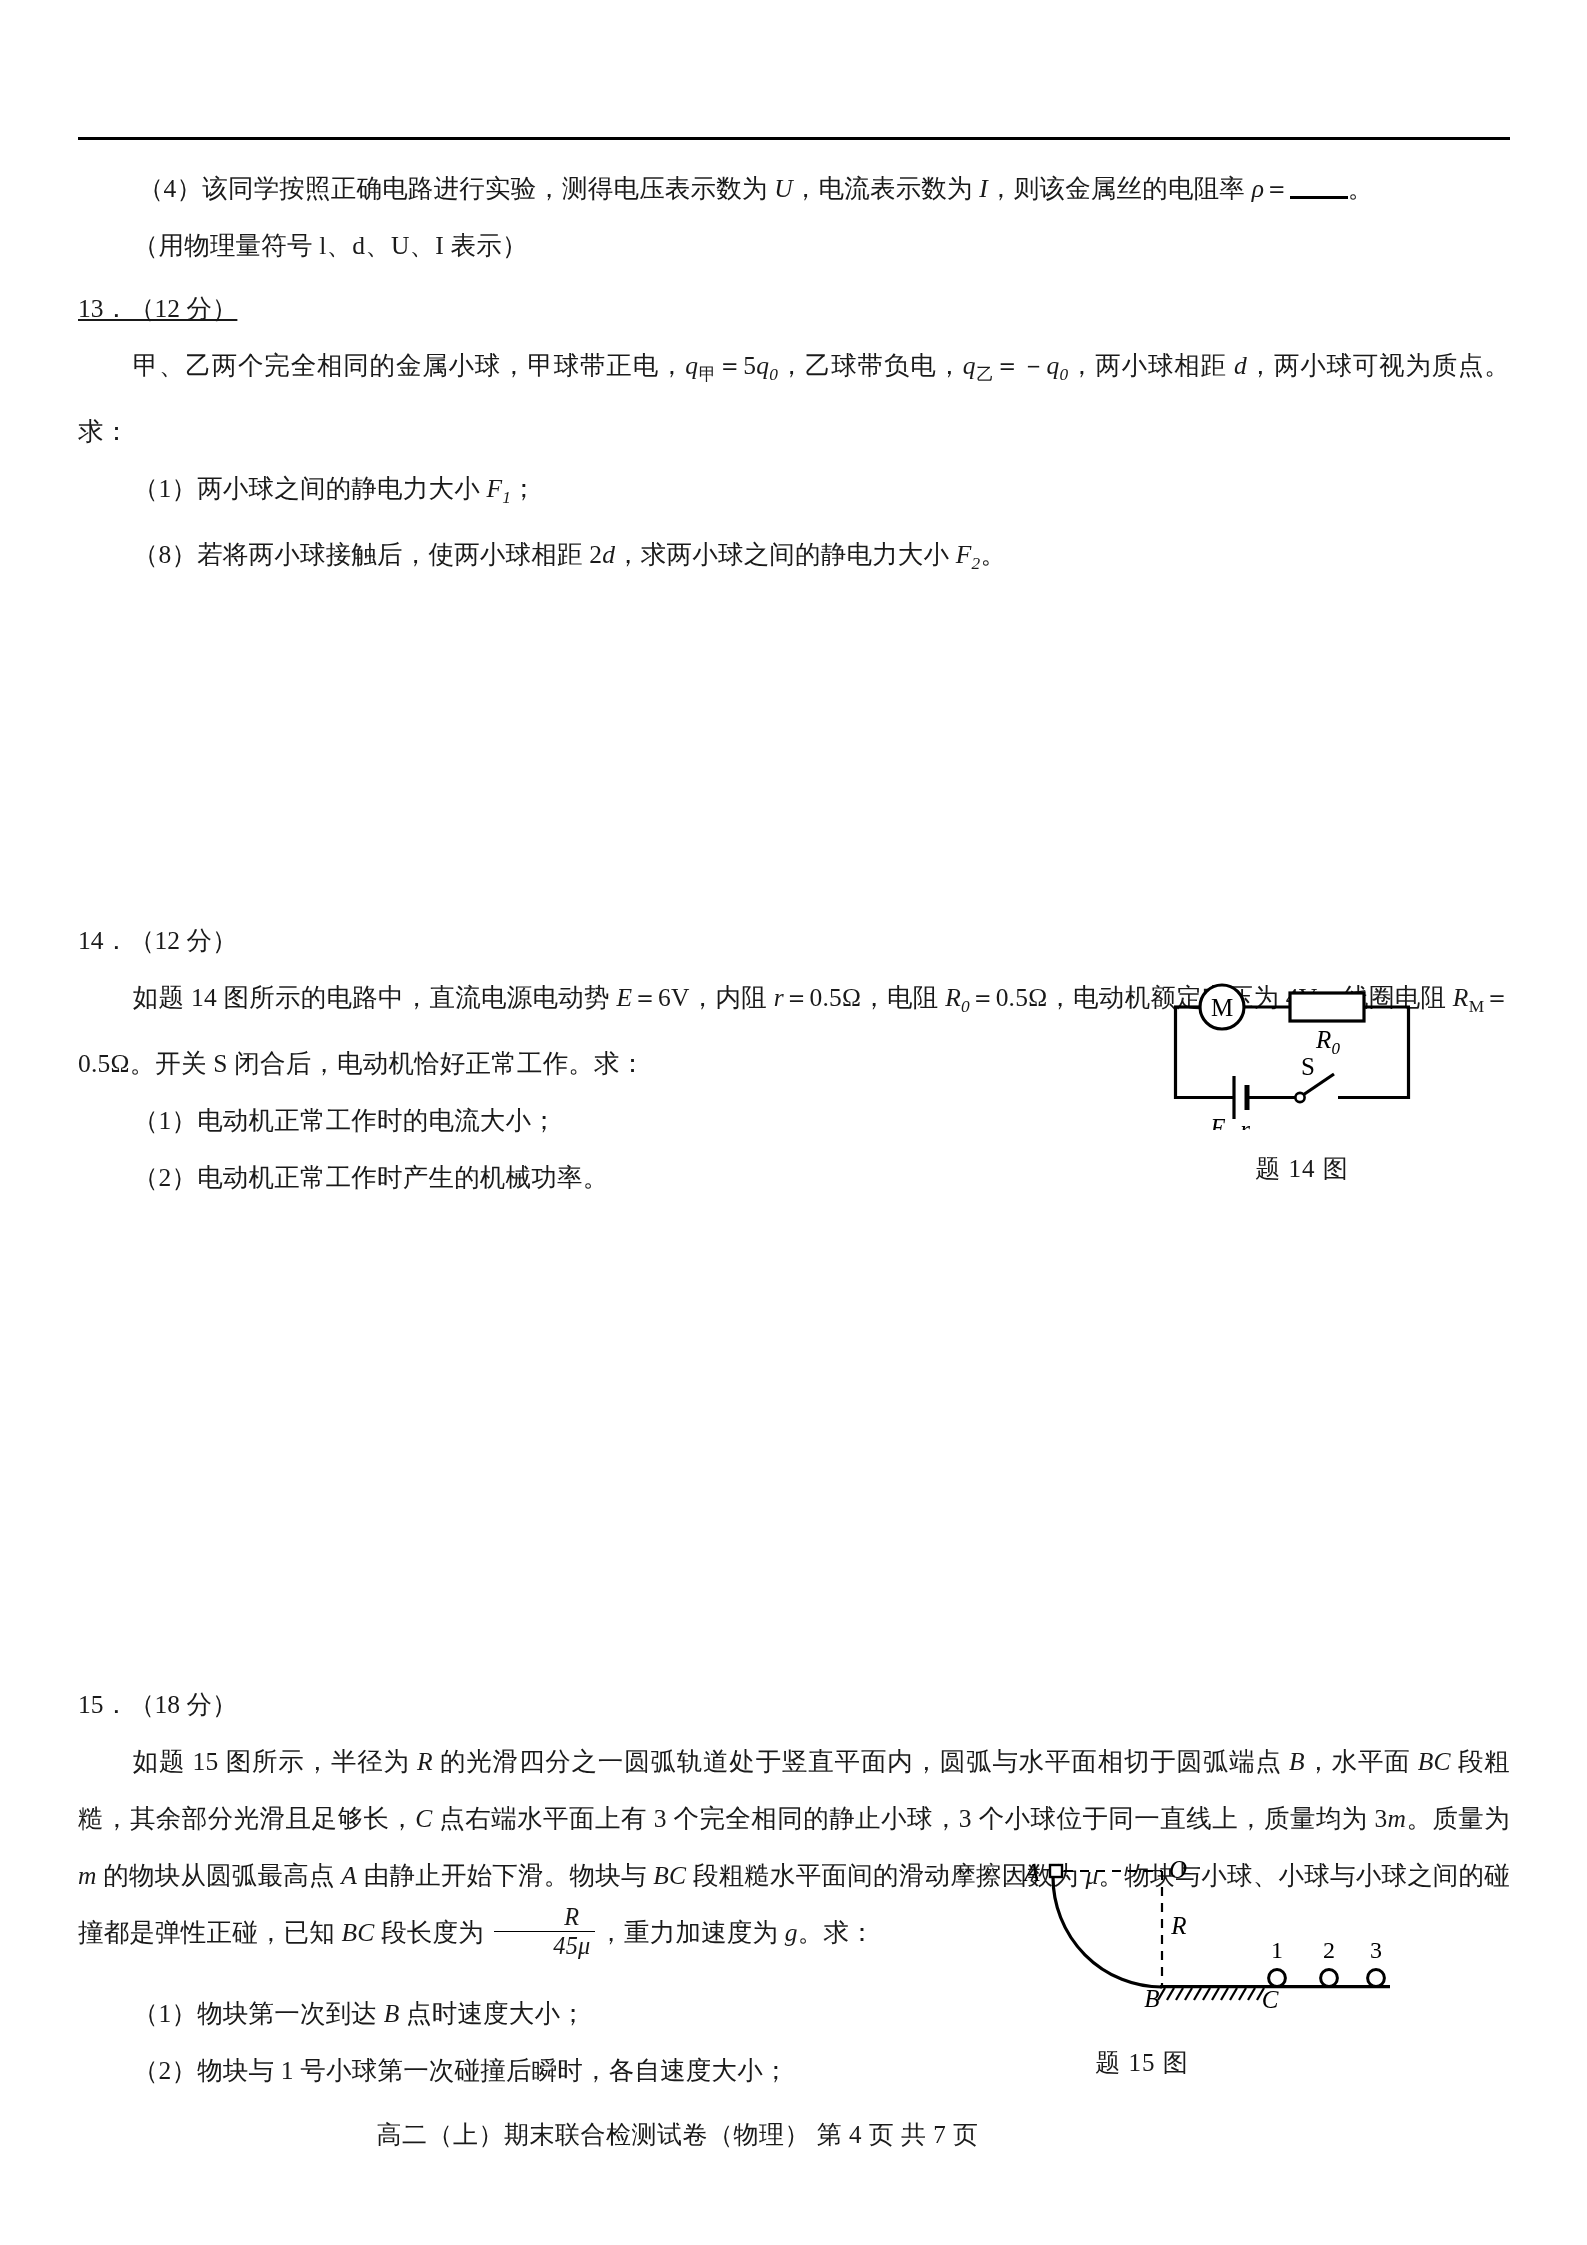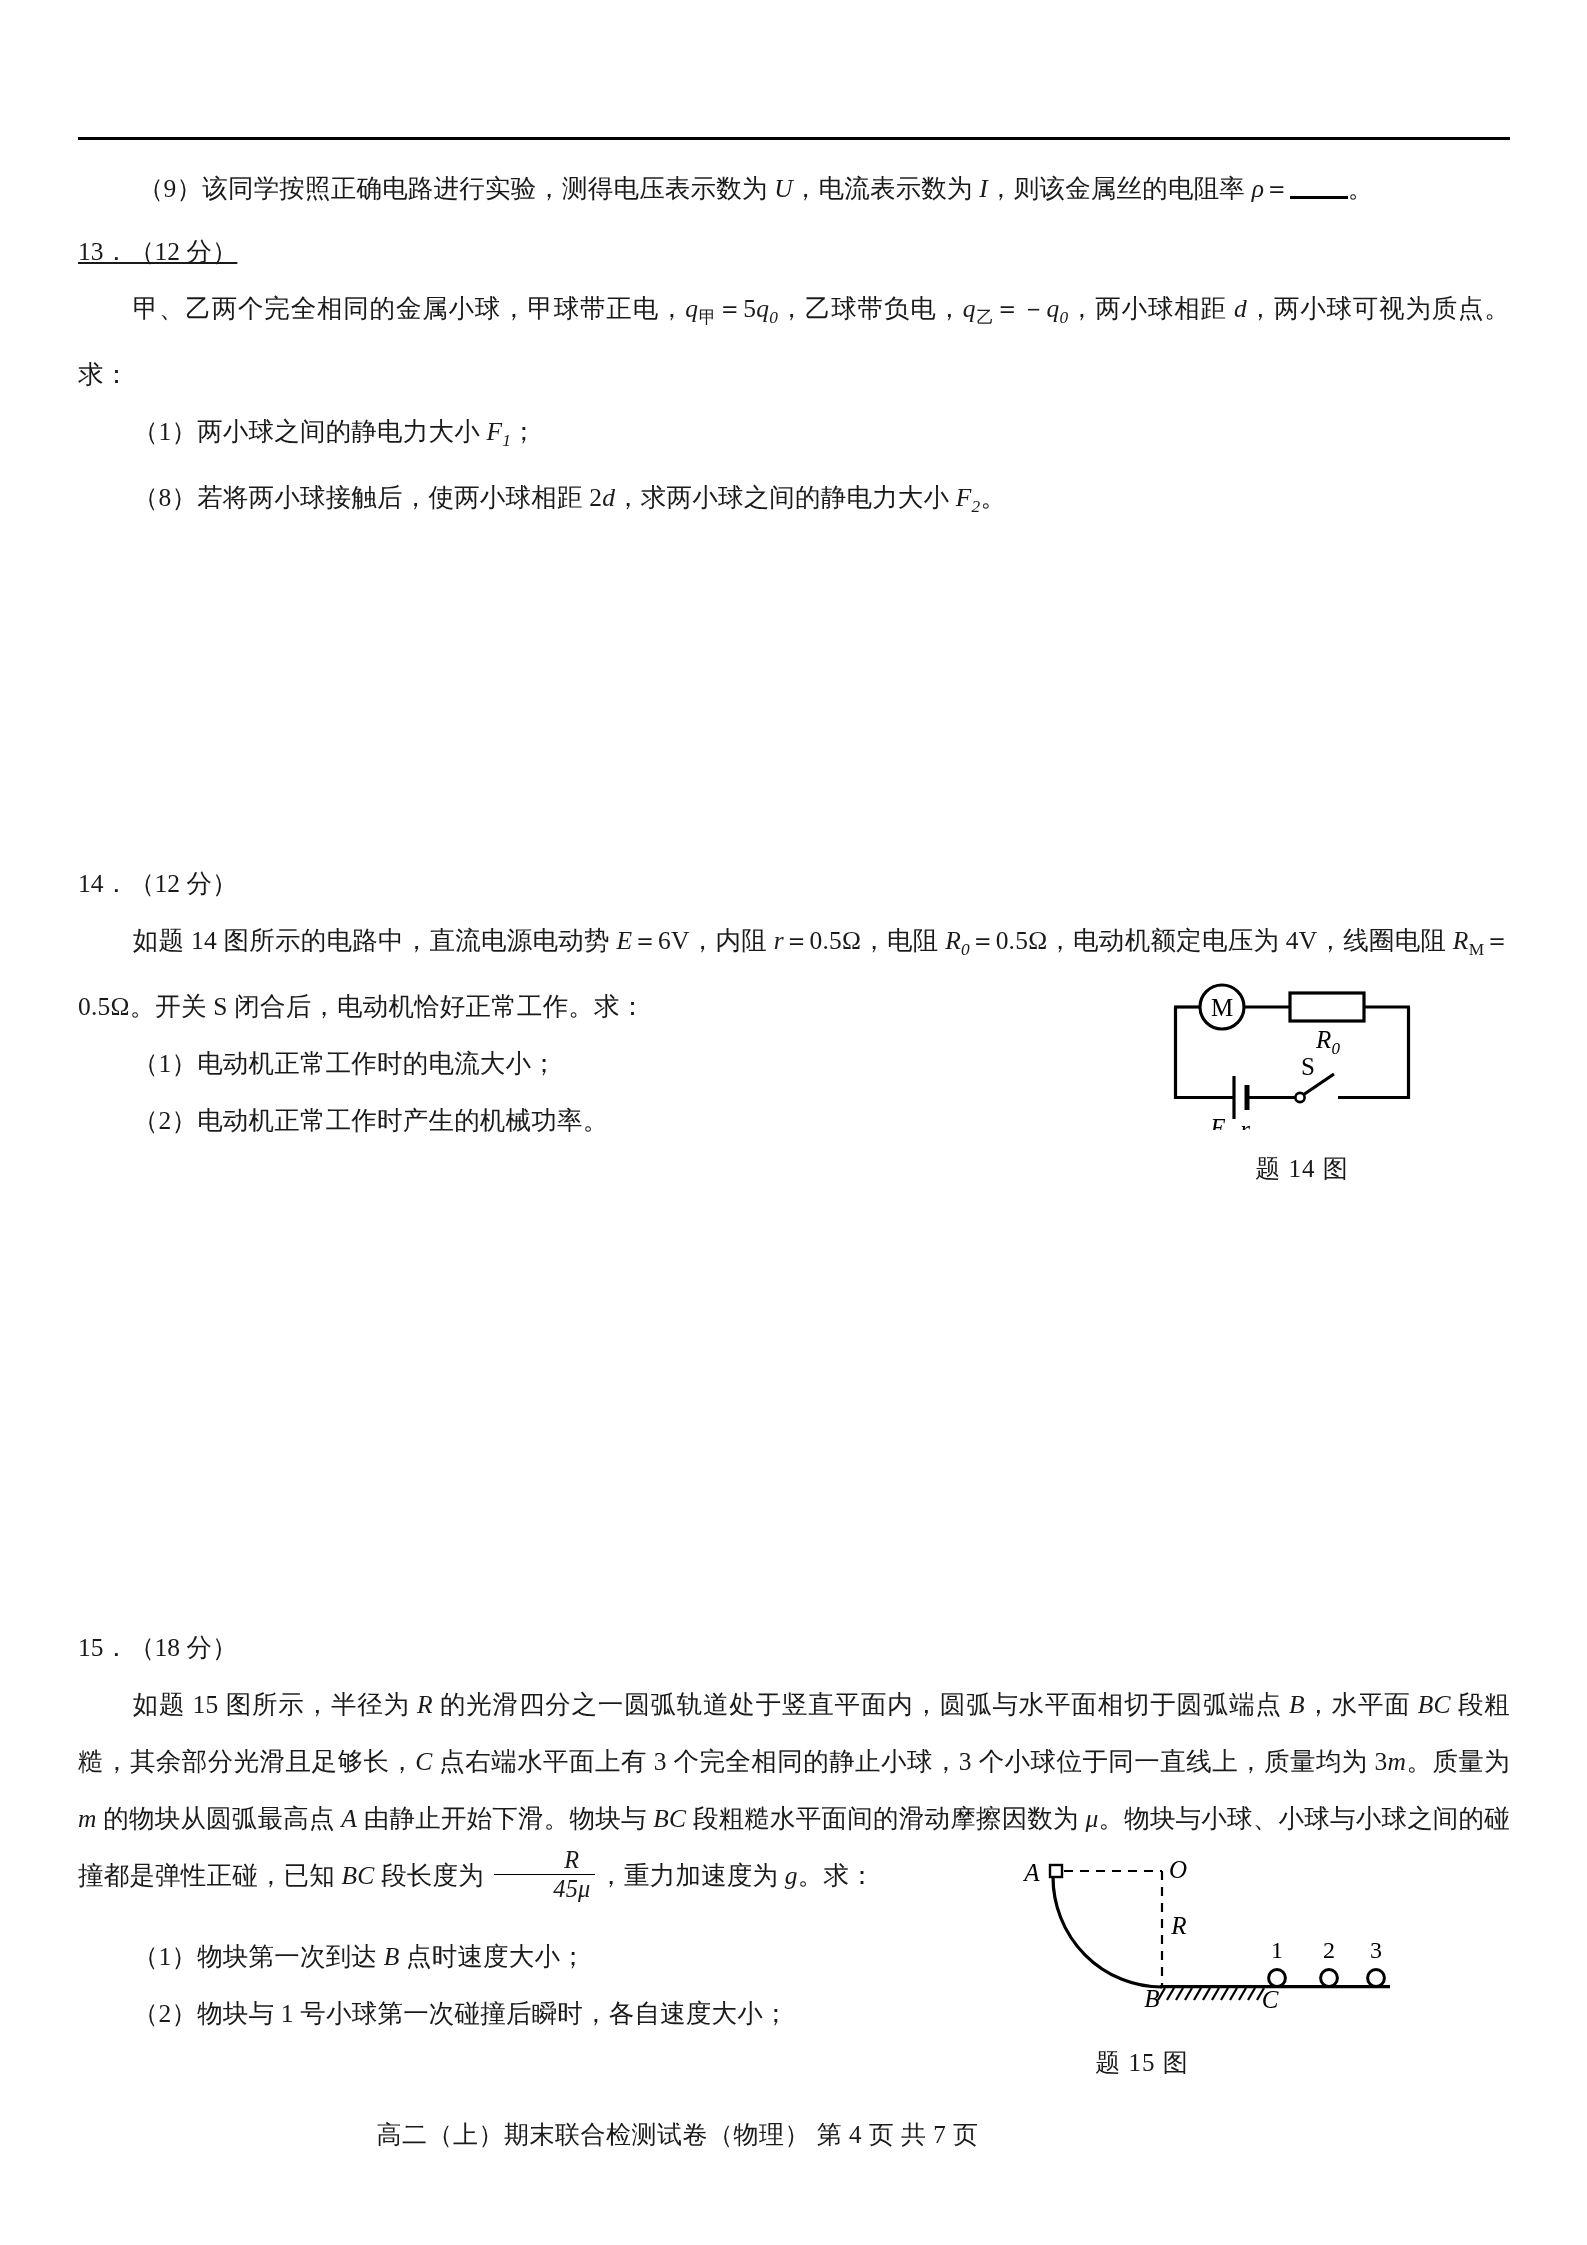--- a/index.html
+++ b/index.html
@@ -123,23 +123,26 @@
 </head>
 <body>
 
 <div id="page">
 
   <div class="top-rule"></div>
 
   <div class="content">
 
     <p class="para indent-sub" style="text-indent:0.2em;">
-      <span>（9）该同学按照正确电路进行实验，测得电压表示数为 </span><i>U</i><span>，电流表示数为 </span><i>I</i><span>，则该金属丝的电阻率 </span><i>ρ</i><span>＝</span><span class="blank-fill"></span><span>。</span>
-    </p>
-
+      <span>（4）该同学按照正确电路进行实验，测得电压表示数为 </span><i>U</i><span>，电流表示数为 </span><i>I</i><span>，则该金属丝的电阻率 </span><i>ρ</i><span>＝</span><span class="blank-fill"></span><span>。</span>
+    </p>
+
+    <p class="para" style="text-indent:2.15em;">
+      <span>（用物理量符号 l、d、U、I 表示）</span>
+    </p>
 
     <p class="qnum" style="margin-top:6px;text-decoration:underline;">
       <span>13．（12 分）</span>
     </p>
 
     <p class="para indent2">
       <span>甲、乙两个完全相同的金属小球，甲球带正电，</span><i>q</i><span class="sub-up">甲</span><span>＝5</span><i>q</i><span class="sub">0</span><span>，乙球带负电，</span><i>q</i><span class="sub-up">乙</span><span>＝－</span><i>q</i><span class="sub">0</span><span>，两小球相距 </span><i>d</i><span>，两小球可视为质点。求：</span>
     </p>
 
     <p class="para indent-sub">

